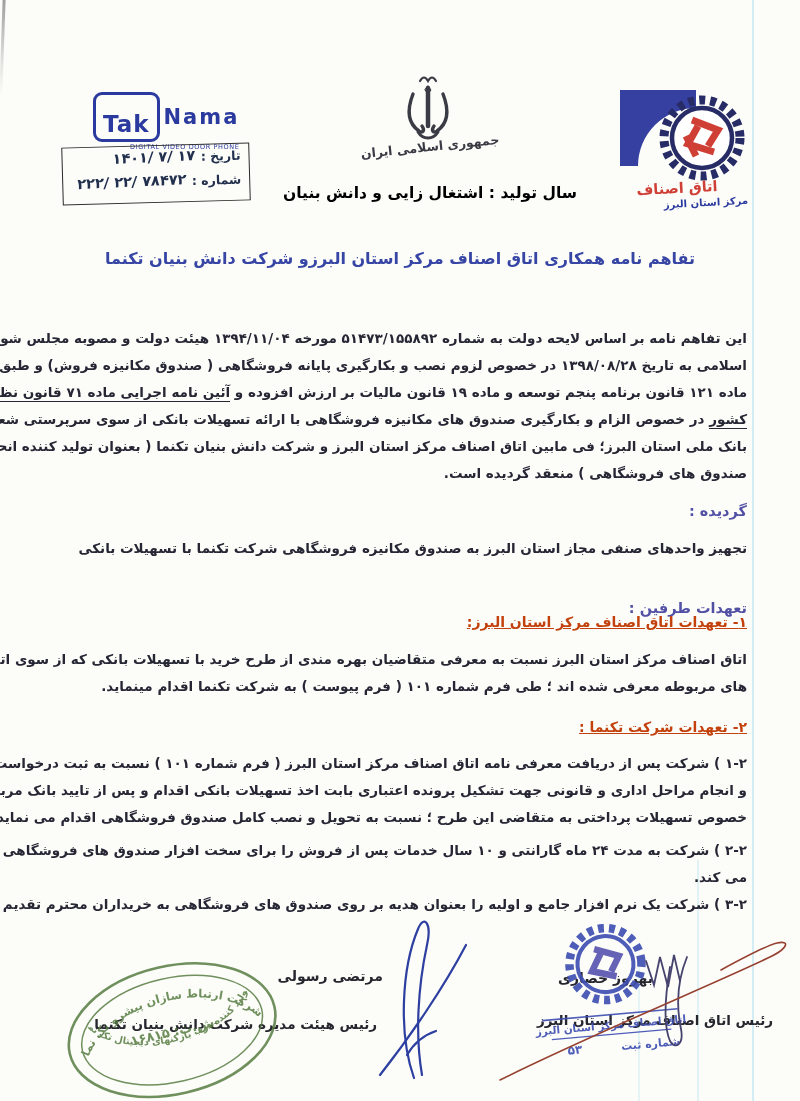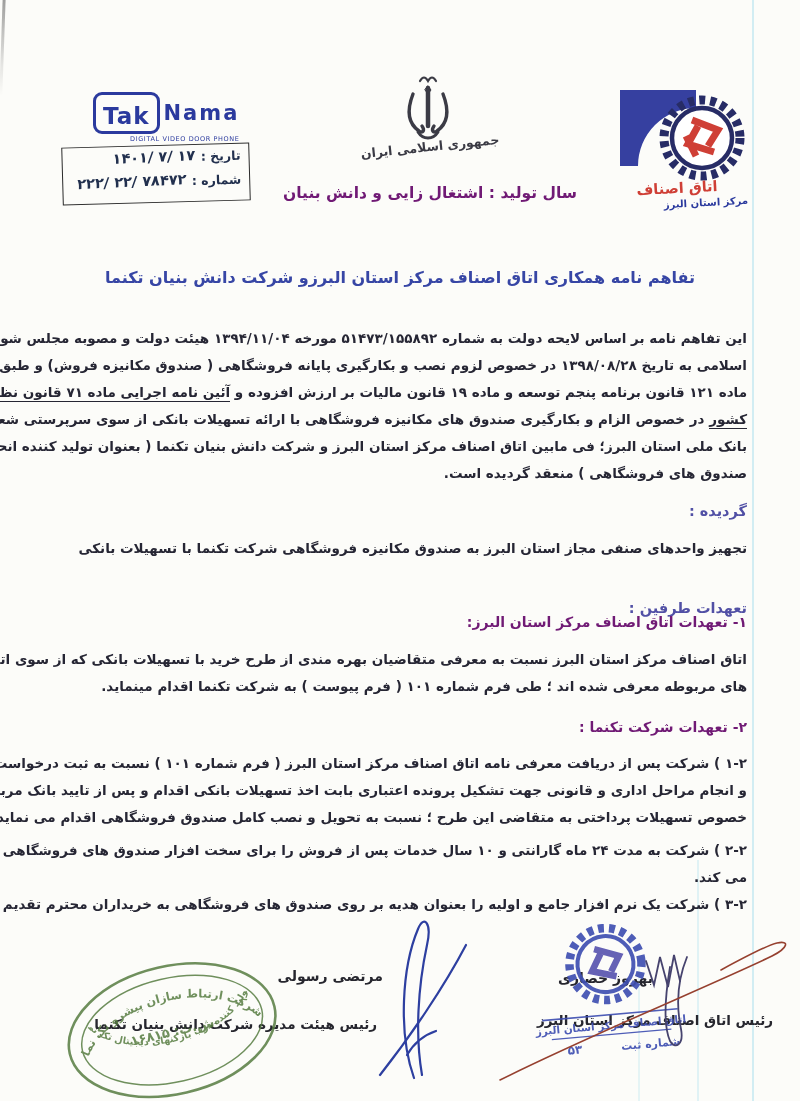--- a/index.html
+++ b/index.html
@@ -13,45 +13,45 @@
     font-family:"DejaVu Sans",sans-serif;overflow:hidden;
   }
   .abs{position:absolute;}
   
   .vline{position:absolute;width:2px;pointer-events:none;}
   .edge-artifact{position:absolute;left:1px;top:-4px;width:3px;height:100px;
     background:linear-gradient(#4a4a4a,rgba(90,90,90,.25) 70%,transparent);transform:rotate(2deg);opacity:.55;}
   
   .taknama{left:93px;top:92px;color:var(--logo_blue);}
   .tk-row{display:flex;align-items:center;gap:4px;}
-  .tk-box{border:3px solid var(--logo_blue);border-radius:9px;padding:8px 7px 2px 7px;
+  .tk-box{border:3px solid var(--logo_blue);border-radius:9px;padding:16px 7px 2px 7px;
     font-size:23px;font-weight:bold;letter-spacing:1px;}
   .tk-nama{font-size:21px;font-weight:bold;letter-spacing:2px;}
   .tk-tag{font-size:6.5px;font-weight:normal;letter-spacing:.6px;text-align:right;margin-top:1px;}
   .refbox{left:62px;top:145px;width:170px;border:1.6px solid #2a2a2a;padding:3px 8px 5px 8px;
     transform:rotate(-1.6deg);direction:rtl;color:#22304e;}
   .ref-row{display:flex;gap:6px;align-items:baseline;height:24px;}
   .ref-label{font-size:12.5px;font-weight:bold;white-space:nowrap;}
   .ref-val{font-size:14.5px;font-weight:bold;direction:ltr;transform:skewX(-5deg) rotate(-1deg);white-space:nowrap;}
   .emblem-caption{left:330px;top:139px;width:200px;text-align:center;font-size:12.5px;font-weight:bold;
     color:#3a3a44;transform:rotate(-6deg);}
   .slogan{left:100px;top:184px;width:660px;text-align:center;font-size:15.5px;font-weight:bold;
-    color:#701a75;direction:rtl;}
+    color:#000000;direction:rtl;}
   .guild-cal-red{left:622px;top:180px;width:110px;font-size:14.5px;font-weight:bold;color:var(--logo_red);
     transform:rotate(-3deg);direction:rtl;text-align:center;}
   .guild-cal-blue{left:646px;top:197px;width:120px;font-size:10px;font-weight:bold;color:var(--logo_blue);
     transform:rotate(-3deg);direction:rtl;text-align:center;}
   
-  .doc-title{left:40px;top:268px;width:720px;text-align:center;font-size:16px;font-weight:bold;
+  .doc-title{left:40px;top:249px;width:720px;text-align:center;font-size:16px;font-weight:bold;
     color:var(--title_blue);direction:rtl;white-space:nowrap;}
   .bodyline{position:absolute;left:57px;width:690px;height:27px;direction:rtl;text-align:right;
     font-size:13.5px;font-weight:bold;color:var(--text);white-space:nowrap;}
   .u{border-bottom:1.2px solid var(--text);padding-bottom:1px;}
   .h-purple{color:var(--heading);font-size:14.5px;}
-  .h-navy{color:#701a75;font-size:14px;}
+  .h-navy{color:#c2410c;font-size:14px;text-decoration:underline;}
   .indent205{padding-right:205px;}
   
   .sig-name{position:absolute;font-size:14px;font-weight:bold;color:#26262e;direction:rtl;white-space:nowrap;}
   .sig-title{position:absolute;font-size:13.5px;font-weight:bold;color:#26262e;direction:rtl;white-space:nowrap;}
   .stamp-green-wrap{left:58px;top:948px;transform:rotate(-13deg);}
   .stamp-blue-wrap{left:518px;top:916px;transform:rotate(-5deg);opacity:.92;}
   svg text{font-family:"DejaVu Sans",sans-serif;}
 </style>
 </head>
 <body>

